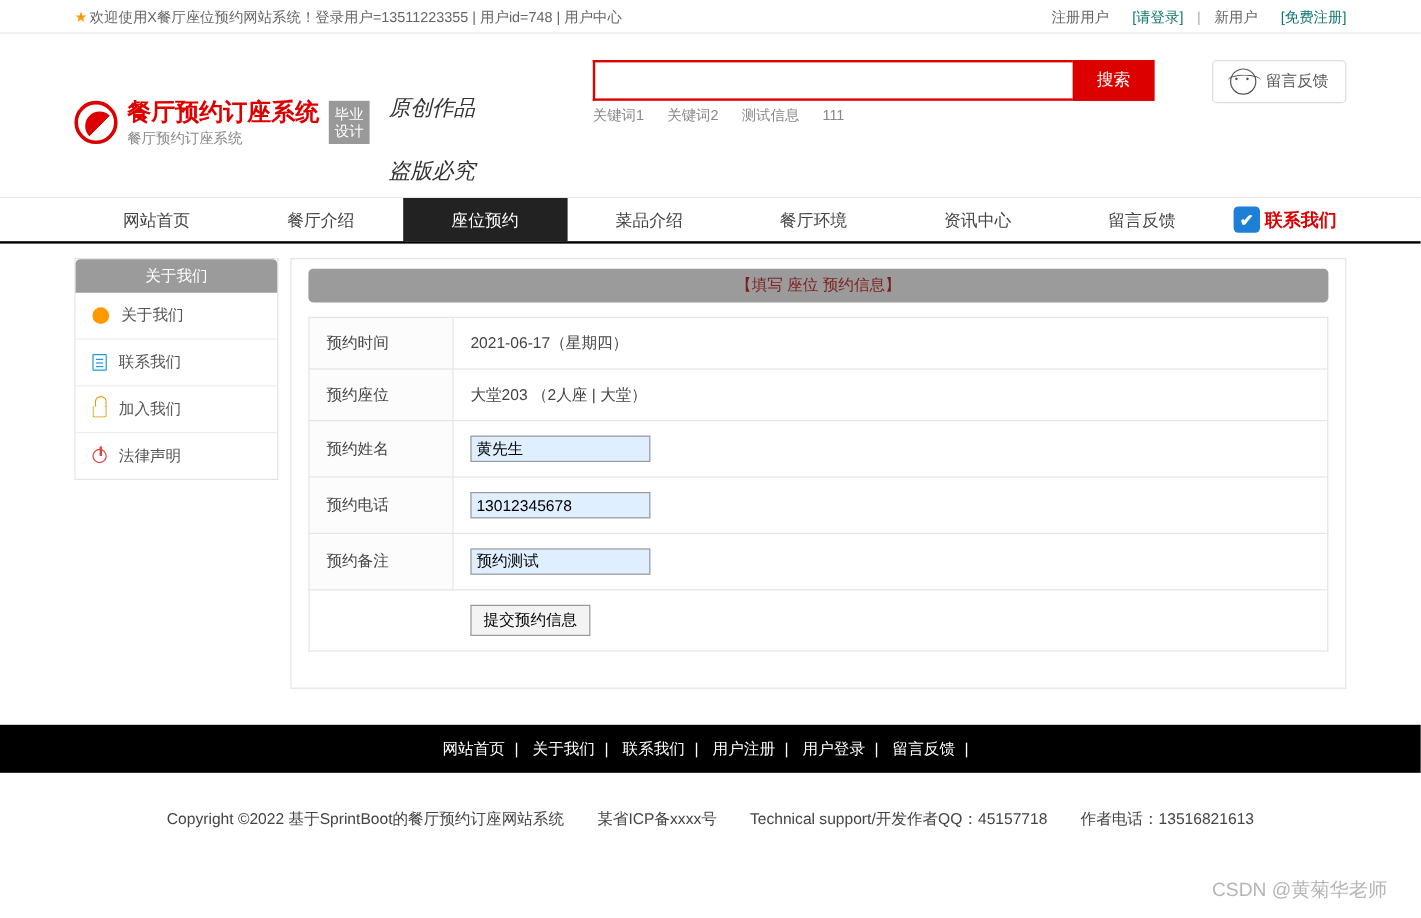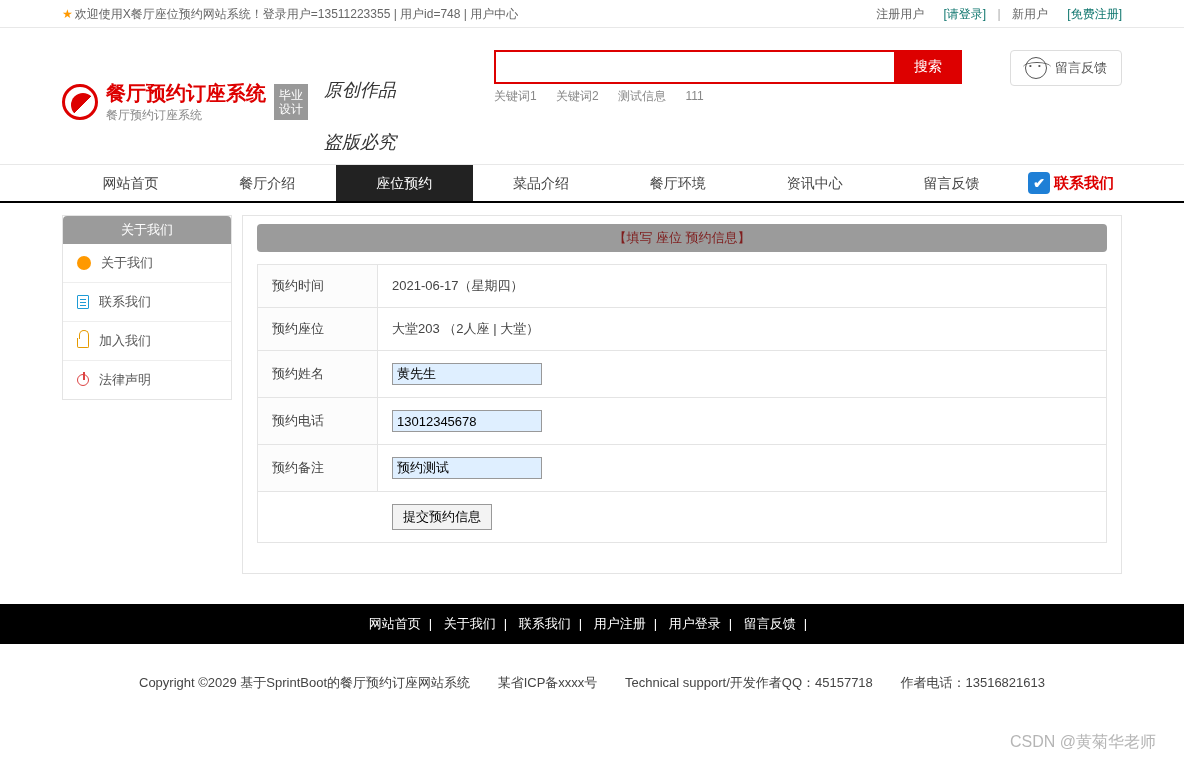--- a/index.html
+++ b/index.html
@@ -208,20 +208,20 @@
 <div class="footer">
   <div class="footer-nav">
     <a>网站首页</a><span class="fsep">|</span>
     <a>关于我们</a><span class="fsep">|</span>
     <a>联系我们</a><span class="fsep">|</span>
     <a>用户注册</a><span class="fsep">|</span>
     <a>用户登录</a><span class="fsep">|</span>
     <a>留言反馈</a><span class="fsep">|</span>
   </div>
   <div class="footer-copy">
-    <span>Copyright ©2029 基于SprintBoot的餐厅预约订座网站系统</span><span class="gap"></span>
+    <span>Copyright ©2022 基于SprintBoot的餐厅预约订座网站系统</span><span class="gap"></span>
     <span>某省ICP备xxxx号</span><span class="gap"></span>
     <span>Technical support/开发作者QQ：45157718</span><span class="gap"></span>
     <span>作者电话：13516821613</span>
   </div>
 </div>
 
 <div class="watermark">CSDN @黄菊华老师</div>
 
 </body></html>

